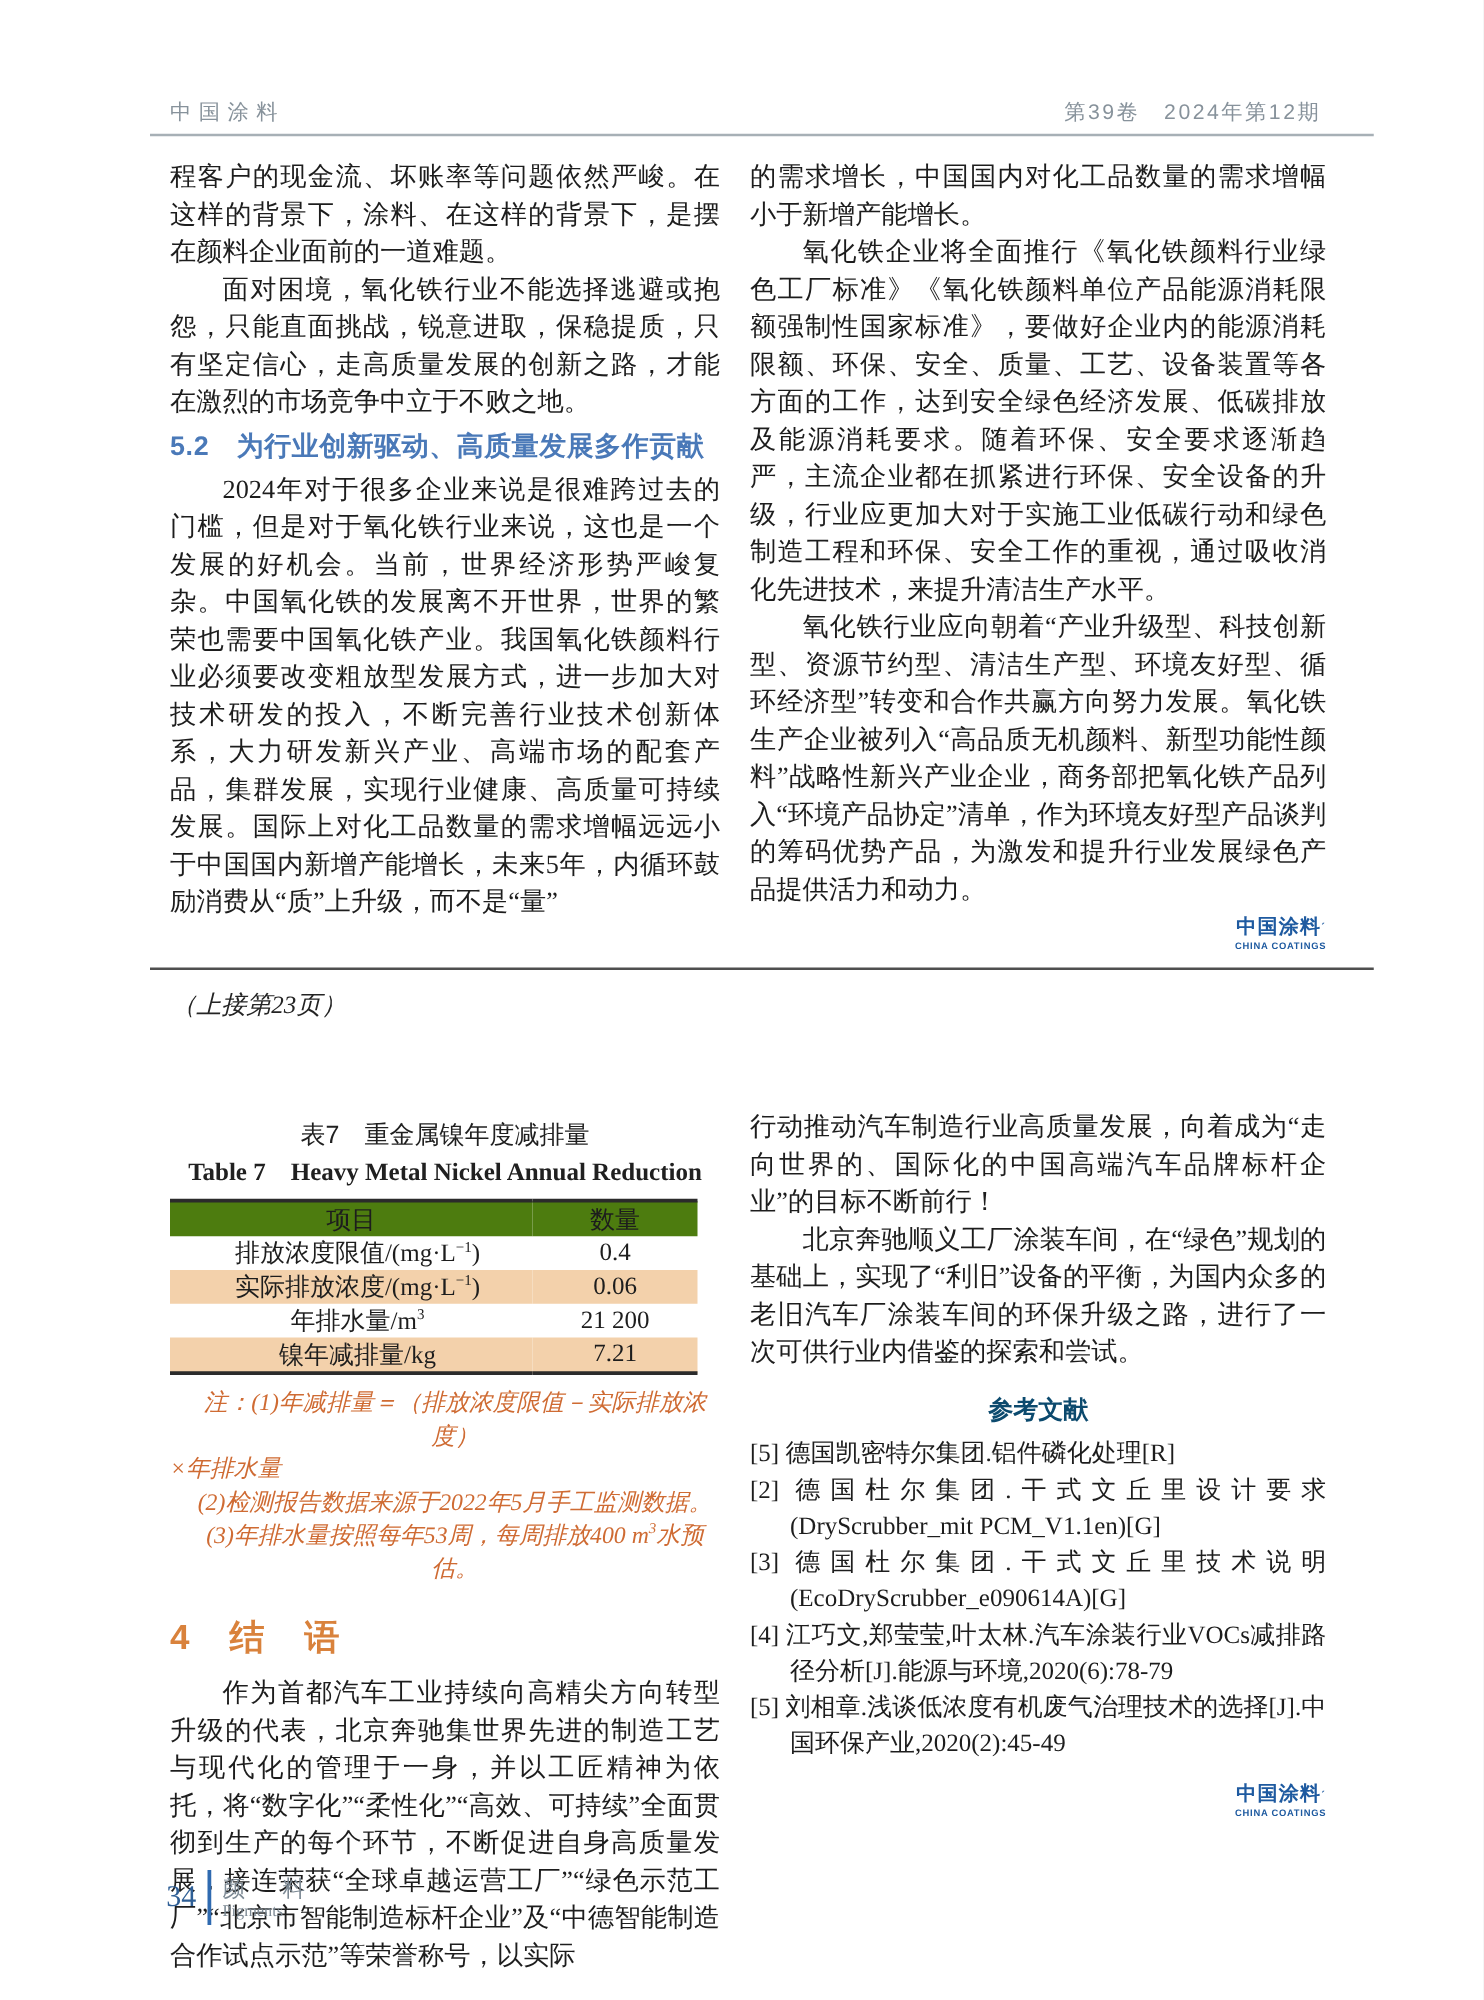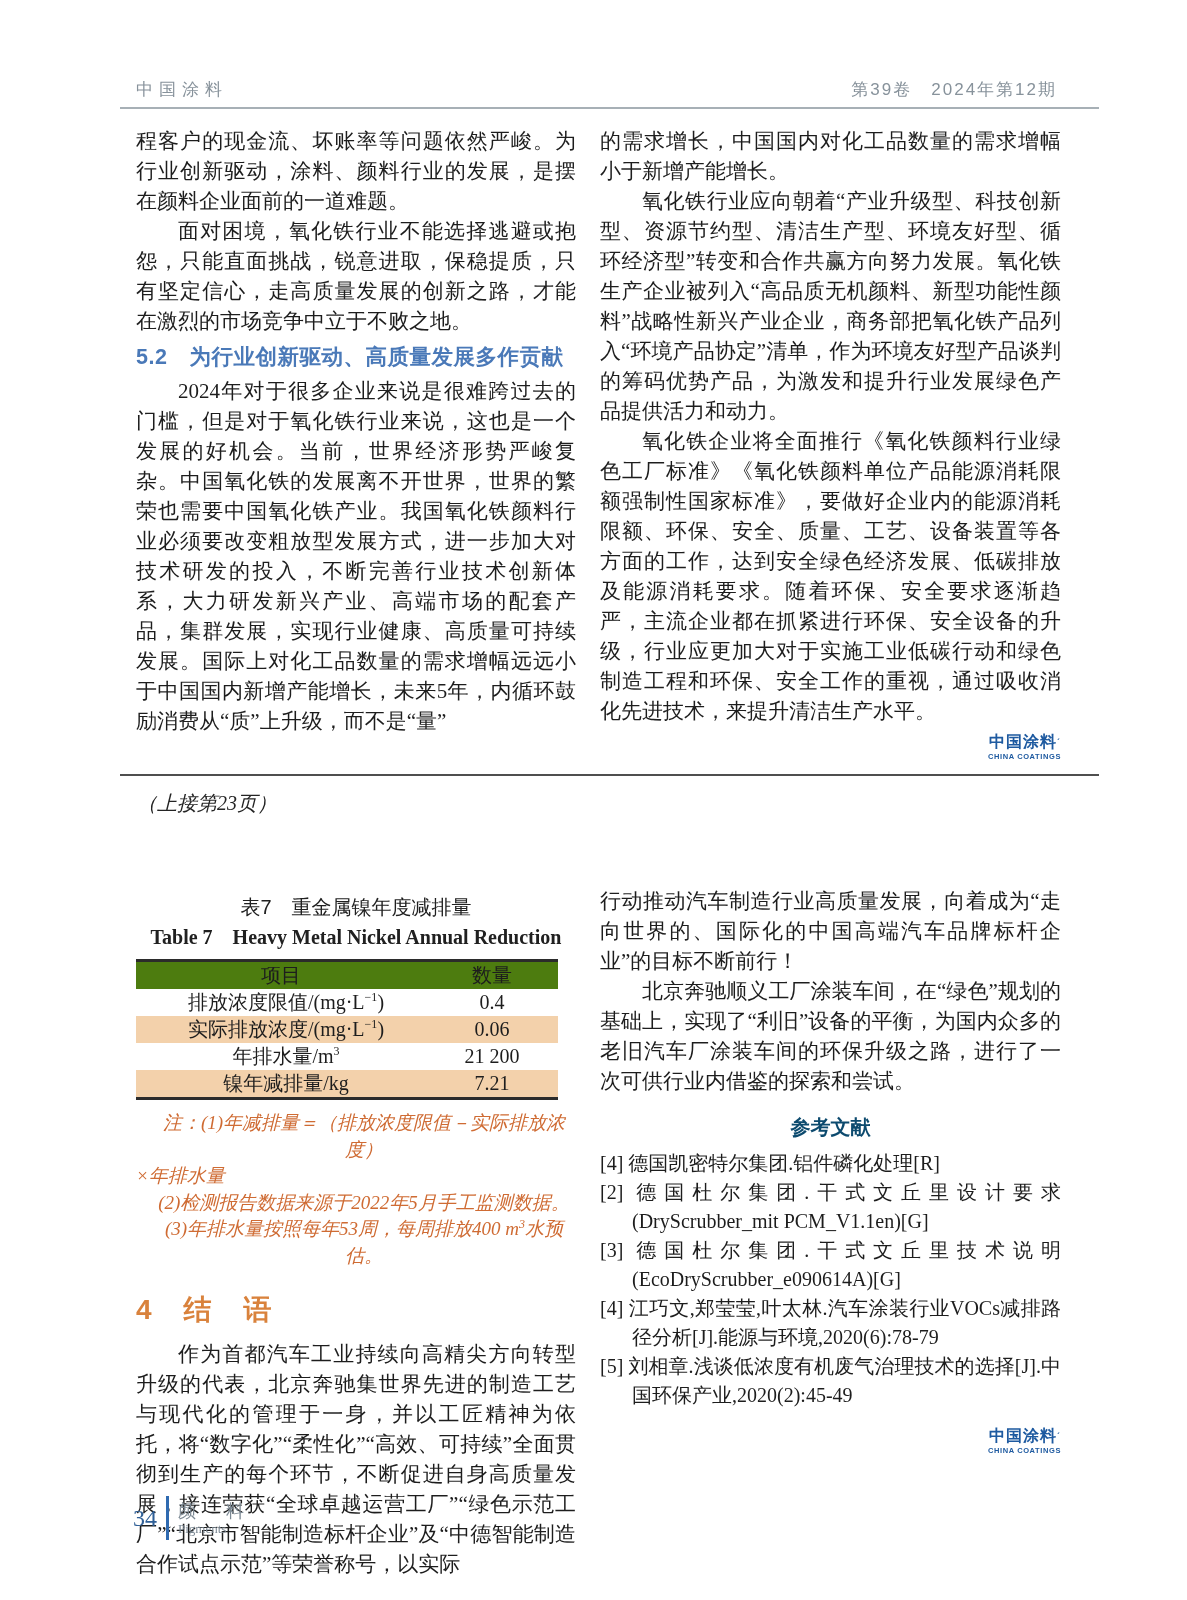--- a/index.html
+++ b/index.html
@@ -75,29 +75,29 @@
 <div class="page">
 
   <header class="page-header">
     <span class="journal-name">中国涂料</span>
     <span class="issue-info">第39卷　2024年第12期</span>
   </header>
   <div class="header-rule"></div>
 
   <section class="cols top-cols">
     <div class="col-l">
-      <p class="body-p">程客户的现金流、坏账率等问题依然严峻。为行业创新驱动，涂料、颜料行业的发展，是摆在颜料企业面前的一道难题。</p>
+      <p class="body-p">程客户的现金流、坏账率等问题依然严峻。在这样的背景下，涂料、在这样的背景下，是摆在颜料企业面前的一道难题。</p>
       <p class="body-p indent">面对困境，氧化铁行业不能选择逃避或抱怨，只能直面挑战，锐意进取，保稳提质，只有坚定信心，走高质量发展的创新之路，才能在激烈的市场竞争中立于不败之地。</p>
       <h3 class="h-blue">5.2　为行业创新驱动、高质量发展多作贡献</h3>
       <p class="body-p indent">2024年对于很多企业来说是很难跨过去的门槛，但是对于氧化铁行业来说，这也是一个发展的好机会。当前，世界经济形势严峻复杂。中国氧化铁的发展离不开世界，世界的繁荣也需要中国氧化铁产业。我国氧化铁颜料行业必须要改变粗放型发展方式，进一步加大对技术研发的投入，不断完善行业技术创新体系，大力研发新兴产业、高端市场的配套产品，集群发展，实现行业健康、高质量可持续发展。国际上对化工品数量的需求增幅远远小于中国国内新增产能增长，未来5年，内循环鼓励消费从“质”上升级，而不是“量”</p>
     </div>
     <div class="col-r">
       <p class="body-p">的需求增长，中国国内对化工品数量的需求增幅小于新增产能增长。</p>
+      <p class="body-p indent">氧化铁企业将全面推行《氧化铁颜料行业绿色工厂标准》《氧化铁颜料单位产品能源消耗限额强制性国家标准》，要做好企业内的能源消耗限额、环保、安全、质量、工艺、设备装置等各方面的工作，达到安全绿色经济发展、低碳排放及能源消耗要求。随着环保、安全要求逐渐趋严，主流企业都在抓紧进行环保、安全设备的升级，行业应更加大对于实施工业低碳行动和绿色制造工程和环保、安全工作的重视，通过吸收消化先进技术，来提升清洁生产水平。</p>
       <p class="body-p indent">氧化铁行业应向朝着“产业升级型、科技创新型、资源节约型、清洁生产型、环境友好型、循环经济型”转变和合作共赢方向努力发展。氧化铁生产企业被列入“高品质无机颜料、新型功能性颜料”战略性新兴产业企业，商务部把氧化铁产品列入“环境产品协定”清单，作为环境友好型产品谈判的筹码优势产品，为激发和提升行业发展绿色产品提供活力和动力。</p>
-      <p class="body-p indent">氧化铁企业将全面推行《氧化铁颜料行业绿色工厂标准》《氧化铁颜料单位产品能源消耗限额强制性国家标准》，要做好企业内的能源消耗限额、环保、安全、质量、工艺、设备装置等各方面的工作，达到安全绿色经济发展、低碳排放及能源消耗要求。随着环保、安全要求逐渐趋严，主流企业都在抓紧进行环保、安全设备的升级，行业应更加大对于实施工业低碳行动和绿色制造工程和环保、安全工作的重视，通过吸收消化先进技术，来提升清洁生产水平。</p>
       <div class="logo logo-top">
         <div class="logo-cn"><span>中国涂料</span><span class="logo-mark">ˊ</span></div>
         <div class="logo-en">CHINA COATINGS</div>
       </div>
     </div>
   </section>
 
   <div class="mid-rule"></div>
   <div class="continuation">（上接第23页）</div>
 
@@ -138,21 +138,21 @@
           <div class="note-indent">(3)年排水量按照每年53周，每周排放400 m<sup>3</sup>水预估。</div>
         </div>
       <h2 class="h-orange">4　结　语</h2>
       <p class="body-p indent">作为首都汽车工业持续向高精尖方向转型升级的代表，北京奔驰集世界先进的制造工艺与现代化的管理于一身，并以工匠精神为依托，将“数字化”“柔性化”“高效、可持续”全面贯彻到生产的每个环节，不断促进自身高质量发展，接连荣获“全球卓越运营工厂”“绿色示范工厂”“北京市智能制造标杆企业”及“中德智能制造合作试点示范”等荣誉称号，以实际</p>
     </div>
     <div class="col-r">
       <p class="body-p">行动推动汽车制造行业高质量发展，向着成为“走向世界的、国际化的中国高端汽车品牌标杆企业”的目标不断前行！</p>
       <p class="body-p indent">北京奔驰顺义工厂涂装车间，在“绿色”规划的基础上，实现了“利旧”设备的平衡，为国内众多的老旧汽车厂涂装车间的环保升级之路，进行了一次可供行业内借鉴的探索和尝试。</p>
       <div class="ref-heading">参考文献</div>
       <div class="refs">
-          <div class="ref">[4] 德国凯密特尔集团.铝件磷化处理[R]</div>
+          <div class="ref">[5] 德国凯密特尔集团.铝件磷化处理[R]</div>
           <div class="ref">[2] 德国杜尔集团.干式文丘里设计要求(DryScrubber_mit PCM_V1.1en)[G]</div>
           <div class="ref">[3] 德国杜尔集团.干式文丘里技术说明(EcoDryScrubber_e090614A)[G]</div>
           <div class="ref">[4] 江巧文,郑莹莹,叶太林.汽车涂装行业VOCs减排路径分析[J].能源与环境,2020(6):78-79</div>
           <div class="ref">[5] 刘相章.浅谈低浓度有机废气治理技术的选择[J].中国环保产业,2020(2):45-49</div>
         </div>
       <div class="logo logo-bottom">
         <div class="logo-cn"><span>中国涂料</span><span class="logo-mark">ˊ</span></div>
         <div class="logo-en">CHINA COATINGS</div>
       </div>
     </div>

